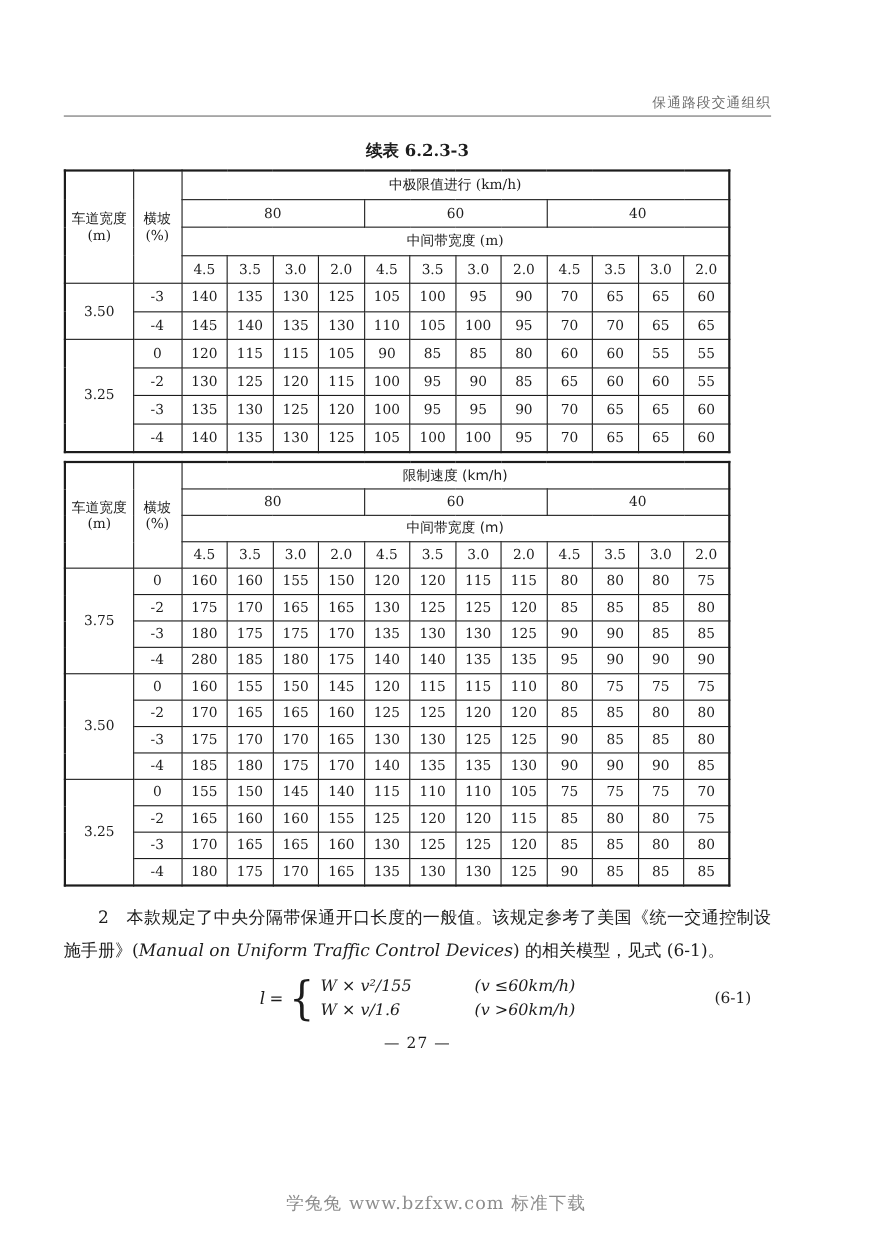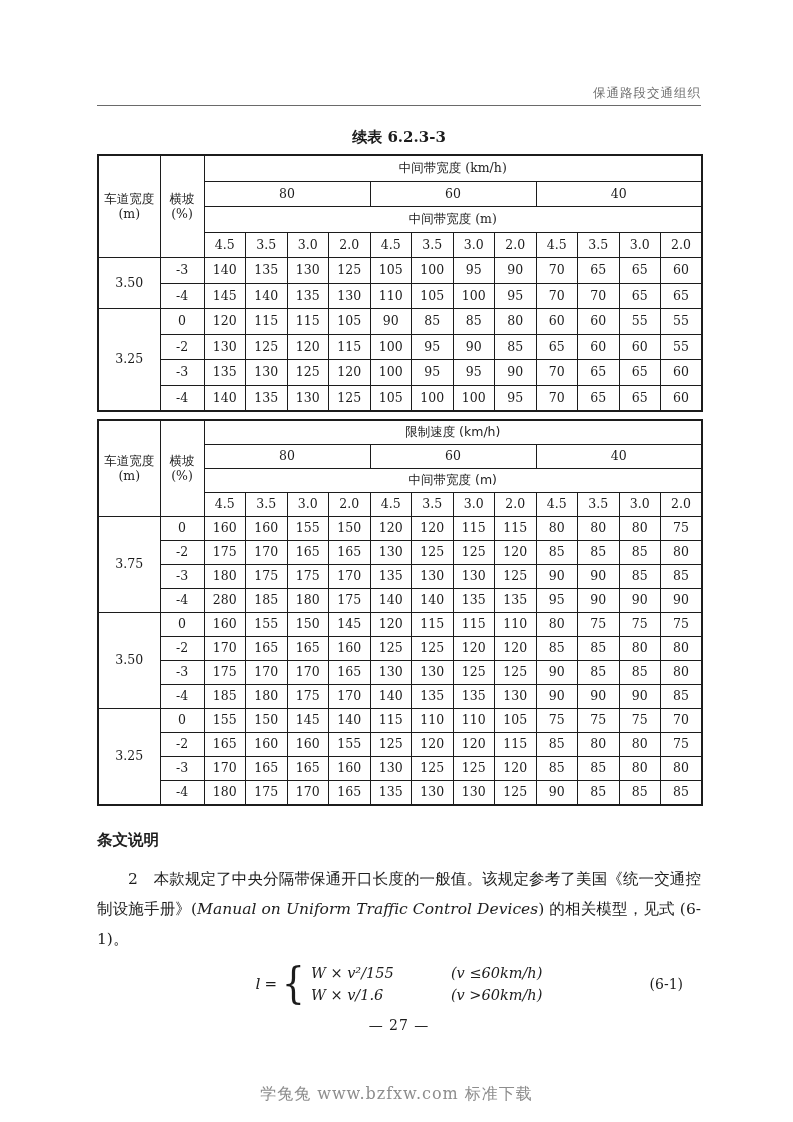--- a/index.html
+++ b/index.html
@@ -2,21 +2,21 @@
 <html><head>
 <meta charset="utf-8">
 <style>
   html,body{margin:0;padding:0;background:#ffffff;}
   .page{
     position:relative;
     width:793px;height:1122px;
     background:#fff;
     overflow:hidden;
     box-sizing:border-box;
-    padding:0 92px 0 97px;
+    padding:0 92px 0 58px;
     font-family:"DejaVu Serif","Liberation Serif",serif;
     color:#1c1c1c;
   }
   
   .running-header{margin-top:86px;text-align:right;font-size:12.5px;color:#6f6f6f;line-height:14px;letter-spacing:1px;}
   .header-rule{border-bottom:1.5px solid #6a6a6a;margin-top:5px;}
   
   .table-title{ text-align:center;font-weight:bold;font-size:15px;}
   .t1-title{margin-top:22px;font-family:"DejaVu Serif","Liberation Serif",serif;}
   .t2-title{margin-top:11px;font-family:"DejaVu Sans","Liberation Sans",sans-serif;}
@@ -91,21 +91,21 @@
       <thead>
         <tr>
           <th rowspan="4">
             <div>车道宽度</div>
             <div>(m)</div>
           </th>
           <th rowspan="4">
             <div>横坡</div>
             <div>(%)</div>
           </th>
-          <th colspan="12">中间带宽度 (km/h)</th>
+          <th colspan="12">中极限值进行 (km/h)</th>
         </tr>
         <tr>
           <th colspan="4">80</th>
           <th colspan="4">60</th>
           <th colspan="4">40</th>
         </tr>
         <tr>
           <th colspan="12">中间带宽度 (m)</th>
         </tr>
         <tr>
@@ -453,21 +453,20 @@
           <td>125</td>
           <td>90</td>
           <td>85</td>
           <td>85</td>
           <td>85</td>
         </tr>
       </tbody>
     </table>
 
 
-  <div class="commentary-heading">条文说明</div>
 
   <p class="commentary-para">
     <span>2　本款规定了中央分隔带保通开口长度的一般值。该规定参考了美国《统一交通控制设施手册》(</span><i>Manual on Uniform Traffic Control Devices</i><span>) 的相关模型，见式 (6-1)。</span>
   </p>
 
   <div class="formula-row">
     <div class="formula-center">
       <span class="f-lhs">l</span>
       <span class="f-eq">=</span>
       <span class="f-brace">{</span>

